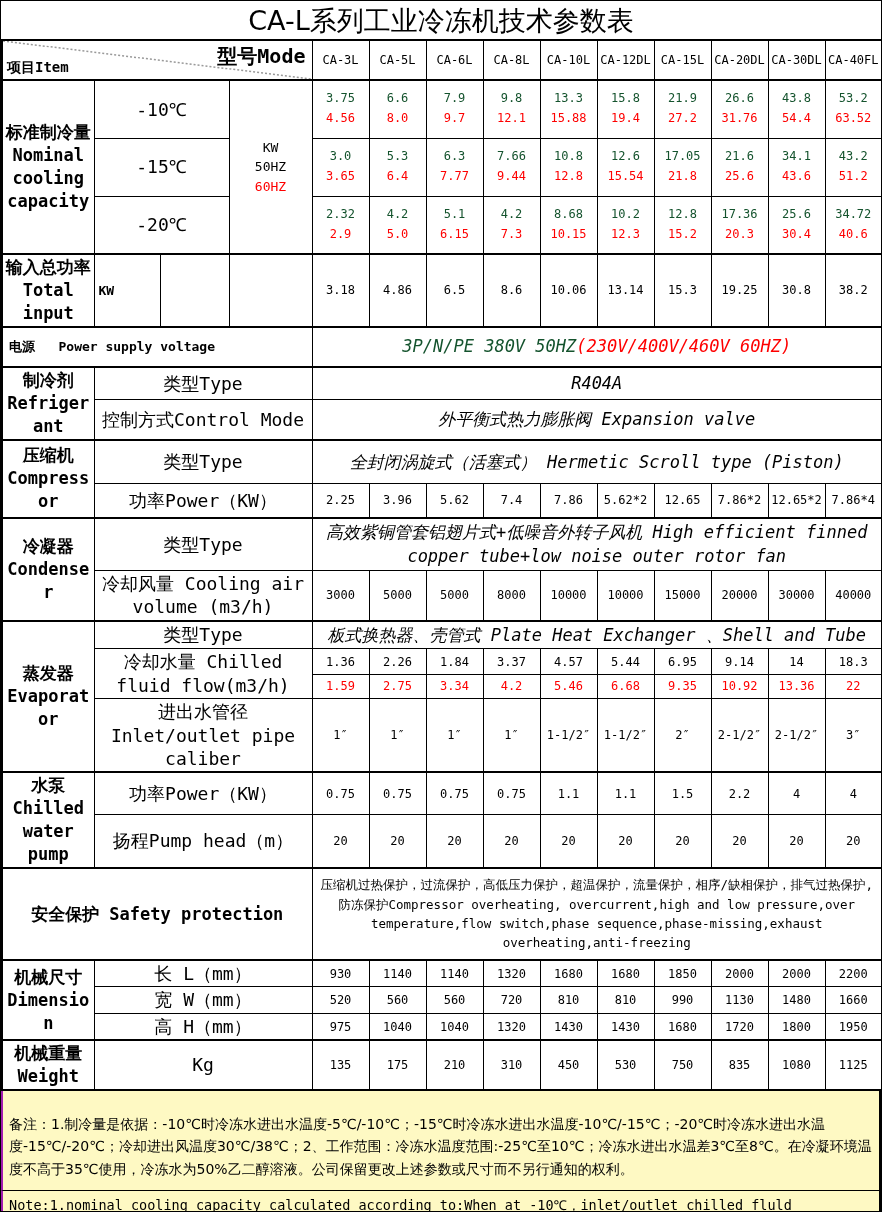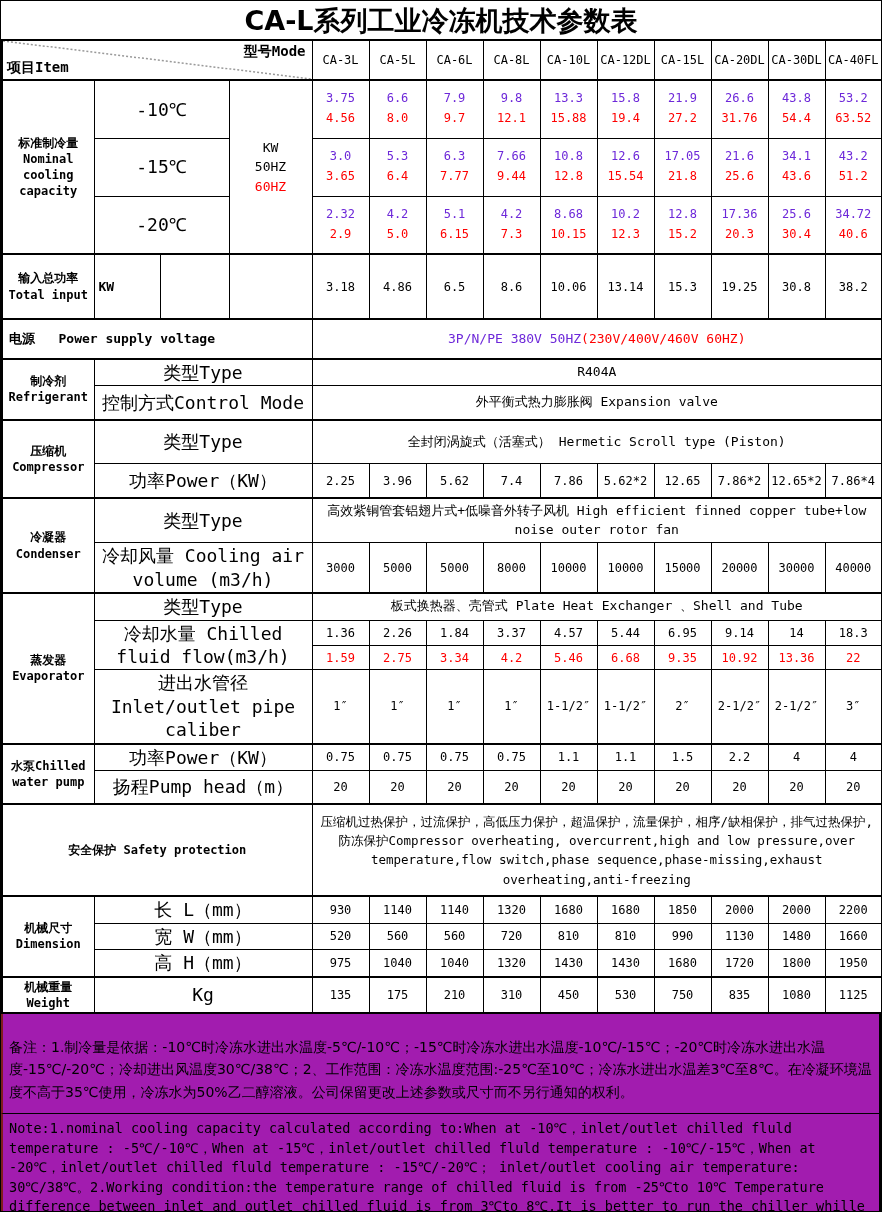--- a/index.html
+++ b/index.html
@@ -6,53 +6,53 @@
   html,body { background:#fff; }
   body {
     width: 882px; height: 1212px;
     font-family: "DejaVu Sans Mono", "Liberation Mono", monospace;
     color: #000;
   }
   .page { width: 882px; height: 1212px; border: 1px solid #000; overflow: hidden; background:#fff; }
 
   
   .title-block { text-align: center; padding-top: 2px; }
-  .title-zh { font-size: 27px; font-weight: bold; line-height: 36px; font-family:"DejaVu Sans","Liberation Sans",sans-serif; }
+  .title-zh { font-size: 27px; font-weight: normal; line-height: 36px; font-family:"DejaVu Sans","Liberation Sans",sans-serif; }
   .title-en { font-size: 23px; font-weight: bold; line-height: 30px; letter-spacing: 1px; }
 
   
   table.spec {
     width: 880px; border-collapse: collapse; table-layout: fixed;
     border: 2px solid #000;
     font-size: 13px;
   }
   table.spec td { border: 1px solid #000; text-align: center; vertical-align: middle; padding: 1px 2px; overflow: hidden; }
   tr.sec > td { border-top: 2px solid #000; }
 
-  .lblmain { font-weight: bold; font-size: 12px; line-height: 1.35; overflow-wrap: anywhere; }
+  .lblmain { font-weight: bold; font-size: 17px; line-height: 1.35; overflow-wrap: anywhere; }
   .sub { font-size: 18px; line-height: 1.3; }
   .sub-left { text-align: left !important; font-weight: bold; padding-left: 4px !important; }
   .lbl-left { text-align: left !important; font-weight: bold; padding-left: 6px !important; white-space: pre-wrap; }
   .val { font-size: 12px; }
   .red { color: #fe0000; }
-  .blk { color: #6d28d9; }
+  .blk { color: #14532d; }
   .dual div { line-height: 1.65; }
-  .mergedval { font-size: 13px; line-height: 1.45; }
+  .mergedval { font-size: 17px; line-height: 1.45; font-style: italic; }
   .left-val { text-align: right; padding: 2px 5px !important; font-size: 12.5px; line-height: 1.55; }
 
   
   .diag-cell { position: relative; padding: 0 !important; }
   .diag-cell svg { position: absolute; left: 0; top: 0; width: 100%; height: 100%; }
-  .mode-lbl { position: absolute; top: 2px; right: 6px; font-weight: bold; font-size: 14px; }
+  .mode-lbl { position: absolute; top: 2px; right: 6px; font-weight: bold; font-size: 20px; }
   .item-lbl { position: absolute; bottom: 2px; left: 4px; font-weight: bold; font-size: 14px; }
 
   .unit-cell div { line-height: 1.5; font-size: 13px; }
 
   
-  .note-box { width: 880px; border-left: 2px solid #7f1d1d; border-right: 2px solid #000; background: #a21caf; }
+  .note-box { width: 880px; border-left: 2px solid #a21caf; border-right: 2px solid #000; background: #fef9c3; }
   .note-zh { height: 100px; border-bottom: 1px solid #000; padding: 22px 6px 4px 6px; font-size: 14px; line-height: 1.6; font-family:"DejaVu Sans","Liberation Sans",sans-serif; }
   .note-en { height: 122px; padding: 5px 6px 4px 6px; font-size: 13.5px; line-height: 1.45; }
 
   
   .bottom-bar {
     width: 880px; height: 11px; margin-top: 0;
     background: repeating-linear-gradient(90deg, #161616 0px, #161616 55px, #9a9a9a 55px, #9a9a9a 57px);
     border-top: 2px solid #000;
   }
 </style>

